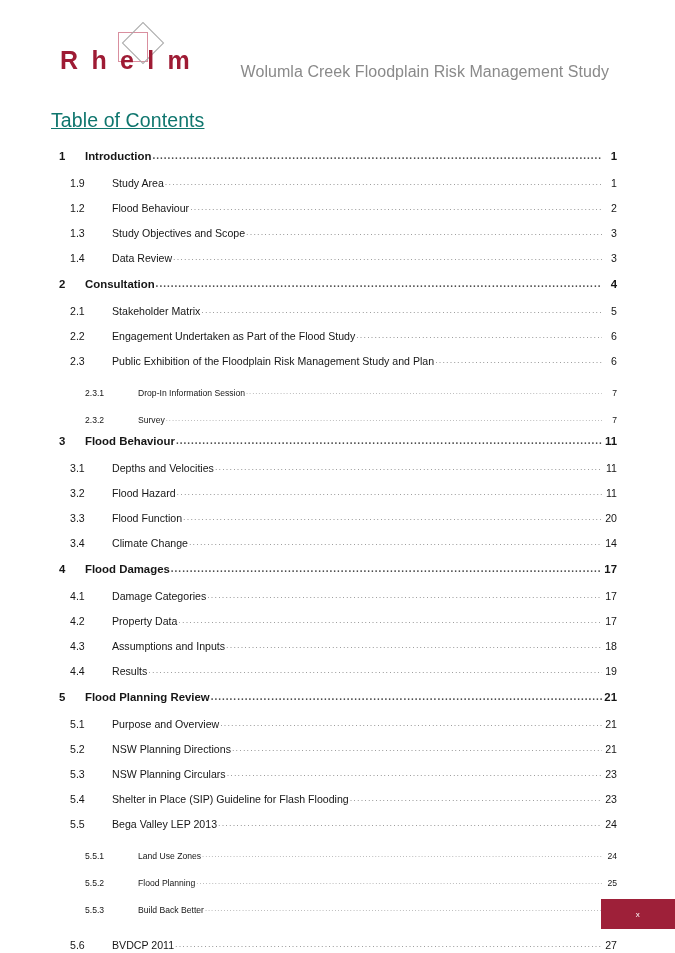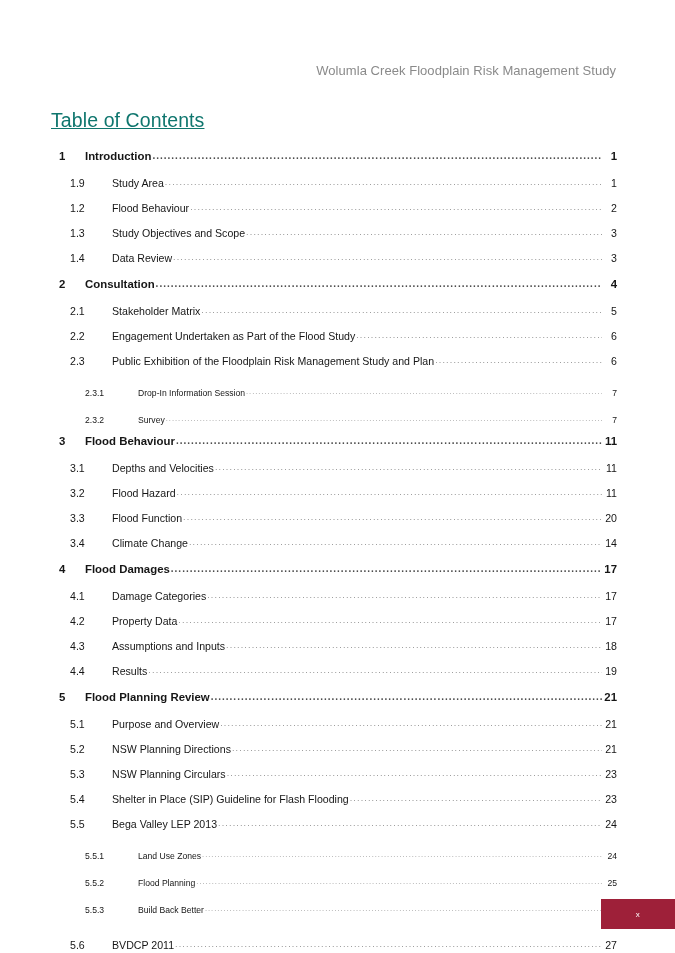--- a/index.html
+++ b/index.html
@@ -56,23 +56,23 @@
     top: 20px;
     font-size: 25px;
     font-weight: bold;
     letter-spacing: 3.2px;
     color: #9e1b34;
     line-height: 1;
     white-space: nowrap;
   }
   .header-title {
     position: absolute;
-    right: 59px;
+    right: 66px;
     top: 63px;
-    font-size: 13px;
+    font-size: 16px;
     color: #8a8a8a;
     white-space: nowrap;
     letter-spacing: 0.05px;
   }
 
   
   .toc-title {
     position: absolute;
     left: 51px;
     top: 109px;
@@ -172,20 +172,25 @@
     font-size: 8px;
     letter-spacing: 0.3px;
   }
 </style>
 </head>
 <body>
 
 <div class="page">
 
   <div class="header">
+    <div class="logo">
+      <div class="logo-square"></div>
+      <div class="logo-diamond"></div>
+      <div class="logo-text">R h e l m</div>
+    </div>
     <div class="header-title">Wolumla Creek Floodplain Risk Management Study</div>
   </div>
 
   <div class="toc-title">Table of Contents</div>
 
   <div class="toc" id="toc-list">
       <div class="row lvl1">
         <span class="num">1</span>
         <span class="label">Introduction</span>
         <span class="leader">.......................................................................................................................................................................................................</span>

